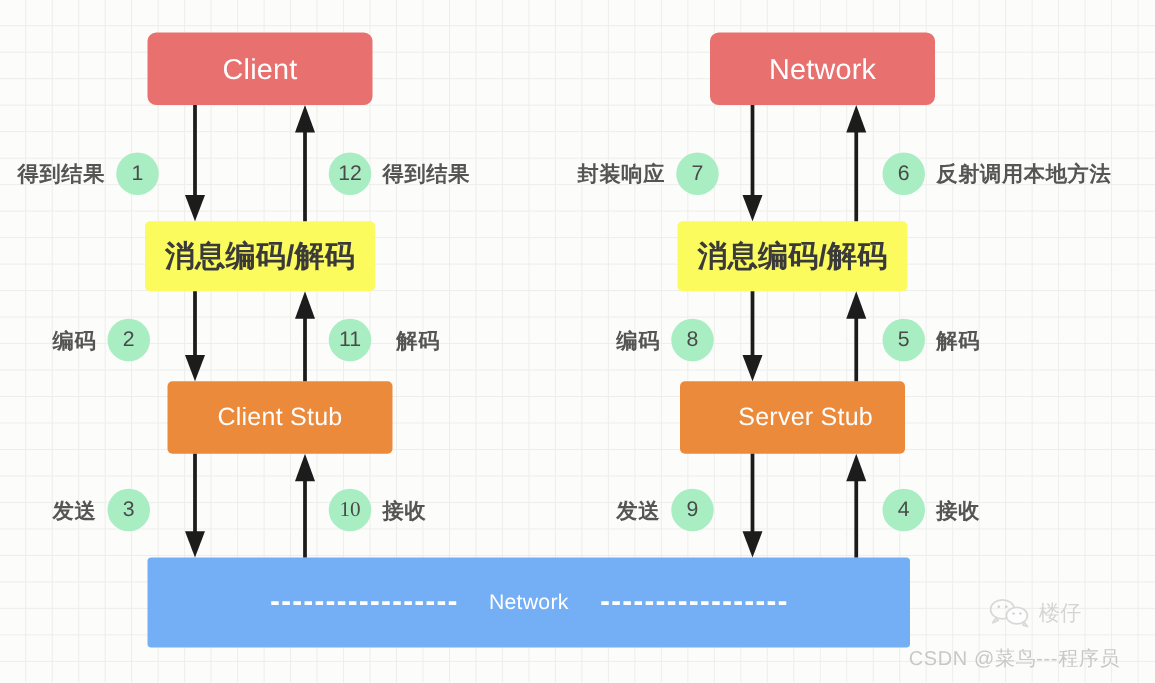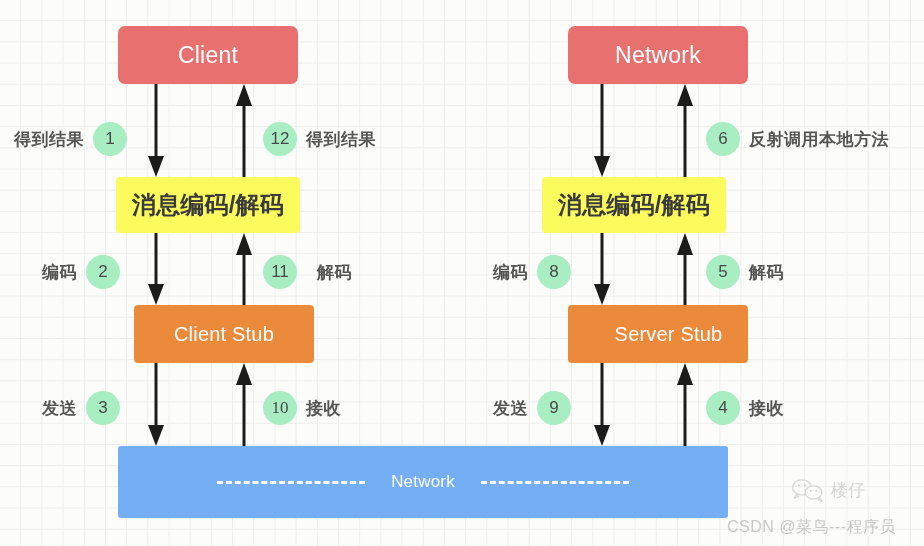--- a/index.html
+++ b/index.html
@@ -151,21 +151,21 @@
   </div>
 
   <div class="node codec" style="left:542px; top:177px; width:184px; height:56px;">
     <span>消息编码/解码</span>
   </div>
 
   <div class="node stub" style="left:134px; top:305px; width:180px; height:58px;">
     <span>Client Stub</span>
   </div>
 
-  <div class="node stub" style="left:568px; top:305px; width:180px; height:58px;padding-left:21px;">
+  <div class="node stub" style="left:544px; top:305px; width:180px; height:58px;padding-left:21px;">
     <span>Server Stub</span>
   </div>
 
   <div class="node network" style="left:118px; top:446px; width:610px; height:72px;">
     <span class="net-inner">
       <span class="net-dash"></span>
       <span class="net-label">Network</span>
       <span class="net-dash"></span>
     </span>
   </div>
@@ -254,20 +254,24 @@
     </svg>
   </div>
 
   <div class="step left-of" style="left:14px; top:122px;">
     <span class="steptext">得到结果</span>
     <span class="badge">1</span>
   </div>
   <div class="step right-of" style="left:263px; top:122px;">
     <span class="badge">12</span>
     <span class="steptext">得到结果</span>
+  </div>
+  <div class="step left-of" style="left:462px; top:122px;">
+    <span class="steptext">封装响应</span>
+    <span class="badge">7</span>
   </div>
   <div class="step right-of" style="left:706px; top:122px;">
     <span class="badge">6</span>
     <span class="steptext">反射调用本地方法</span>
   </div>
 
   <div class="step left-of" style="left:42px; top:255px;">
     <span class="steptext">编码</span>
     <span class="badge">2</span>
   </div>

